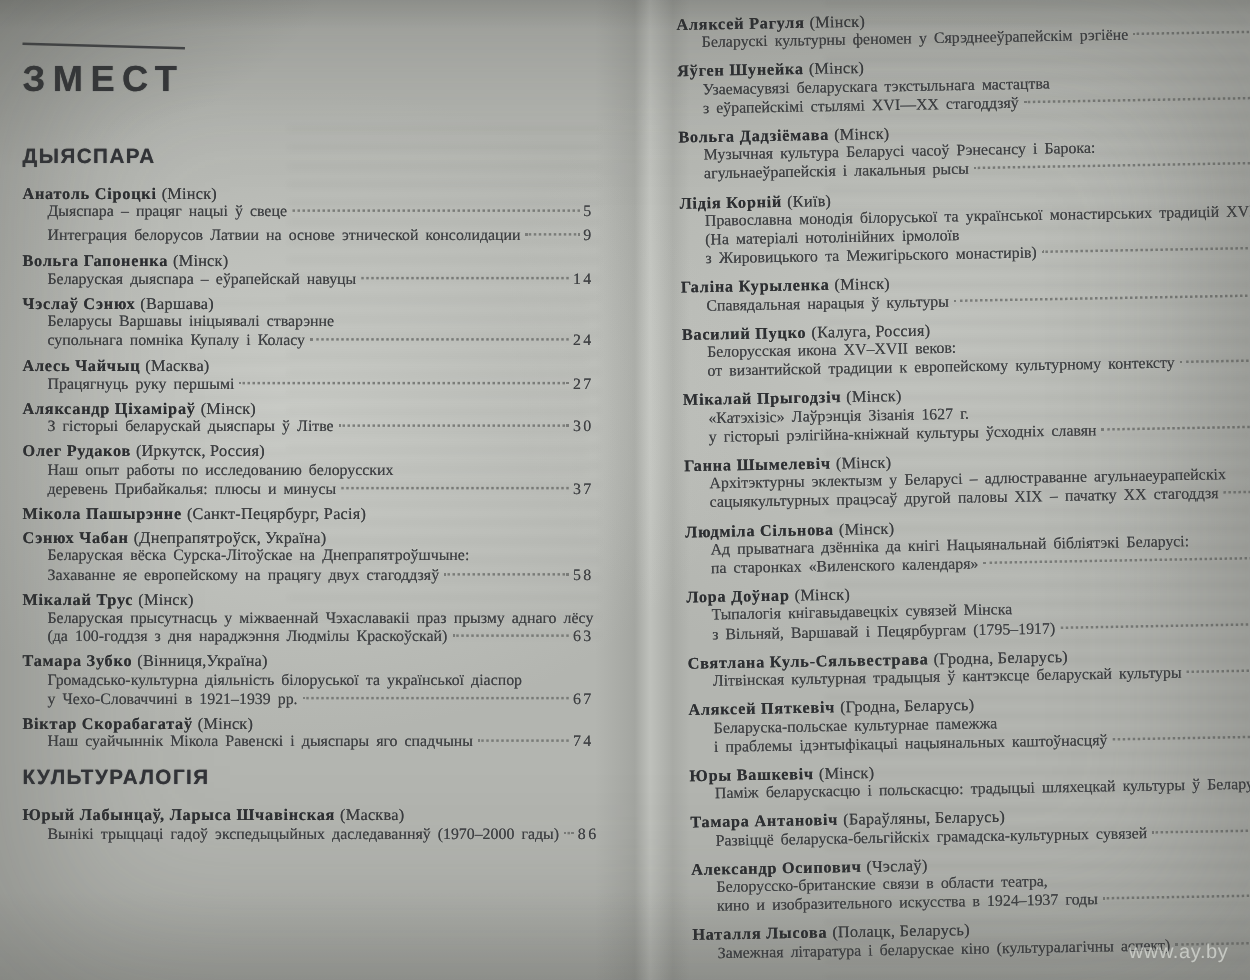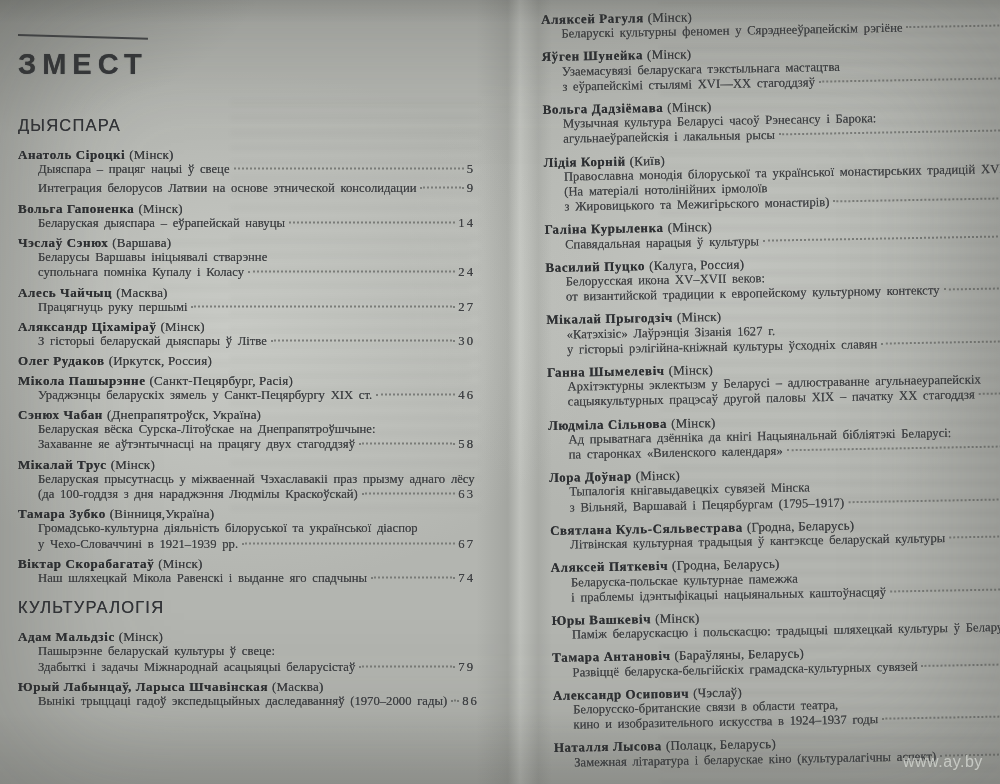--- a/index.html
+++ b/index.html
@@ -28,21 +28,21 @@
 
   .page{position:absolute;color:#3d3f42;}
   .page-left{left:18px;top:28px;width:457px;}
   .page-right{left:541px;top:12px;width:472px;transform:rotate(-1deg);transform-origin:0 0;}
 
   .title-rule{width:130px;height:2px;background:#46484b;margin:6px 0 11px 0;
     transform:rotate(1.6deg);transform-origin:0 50%;}
   .book-title{font-family:"Liberation Sans", sans-serif;font-weight:bold;
     font-size:29px;letter-spacing:6px;color:#35373a;line-height:34px;margin:0 0 35px 0;
     text-shadow:0 0 .7px rgba(53,55,58,.85);}
-  .section-heading{font-family:"Liberation Sans", sans-serif;font-weight:normal;
+  .section-heading{font-family:"Liberation Sans", sans-serif;font-weight:bold;
     font-size:16.5px;letter-spacing:1.2px;color:#323438;line-height:18px;
     margin:0 0 13px 0;text-shadow:0 0 .6px rgba(50,52,56,.85);}
   .section + .section .section-heading{margin-top:12px;}
 
   .entry{margin-bottom:4px;}
   .page-right .entry{margin-bottom:7px;}
   .author-line{font-weight:bold;font-size:13px;line-height:15.2px;
     letter-spacing:.6px;color:#2d2f32;text-shadow:0 0 .5px rgba(45,47,50,.8);white-space:nowrap;}
   .location{font-weight:normal;letter-spacing:.2px;margin-left:4px;color:#3a3c3f;}
   .title-lines{}
@@ -138,43 +138,46 @@
                 <span class="t">З гісторыі беларускай дыяспары ў Літве</span>
                 <span class="leader"></span>
                 <span class="pg">30</span>
               </div>
             </div>
   </div>
           <div class="entry">
     <div class="author-line">
       <span class="author">Олег Рудаков</span><span class="location">(Иркутск, Россия)</span>
     </div>
+    <div class="title-lines">
+              <div class="title-line">
+                <span class="t">Наш опыт работы по исследованию белорусских</span>
+              </div>
+              <div class="title-line">
+                <span class="t">деревень Прибайкалья: плюсы и минусы</span>
+                <span class="leader"></span>
+                <span class="pg">37</span>
+              </div>
+            </div>
   </div>
           <div class="entry">
     <div class="author-line">
       <span class="author">Мікола Пашырэнне</span><span class="location">(Санкт-Пецярбург, Расія)</span>
     </div>
-    <div class="title-lines">
-              <div class="title-line">
-                <span class="t">Ураджэнцы беларускіх зямель у Санкт-Пецярбургу XIX ст.</span>
-                <span class="leader"></span>
-                <span class="pg">46</span>
-              </div>
-            </div>
   </div>
           <div class="entry">
     <div class="author-line">
       <span class="author">Сэнюх Чабан</span><span class="location">(Днепрапятроўск, Україна)</span>
     </div>
     <div class="title-lines">
               <div class="title-line">
                 <span class="t">Беларуская вёска Сурска-Літоўскае на Днепрапятроўшчыне:</span>
               </div>
               <div class="title-line">
-                <span class="t">Захаванне яе аўтэнтычнасці на працягу двух стагоддзяў</span>
+                <span class="t">Захаванне яе европейскому на працягу двух стагоддзяў</span>
                 <span class="leader"></span>
                 <span class="pg">58</span>
               </div>
             </div>
   </div>
           <div class="entry">
     <div class="author-line">
       <span class="author">Мікалай Трус</span><span class="location">(Мінск)</span>
     </div>
     <div class="title-lines">
@@ -202,44 +205,29 @@
                 <span class="pg">67</span>
               </div>
             </div>
   </div>
           <div class="entry">
     <div class="author-line">
       <span class="author">Віктар Скорабагатаў</span><span class="location">(Мінск)</span>
     </div>
     <div class="title-lines">
               <div class="title-line">
-                <span class="t">Наш шляхецкай Мікола Равенскі і выданне яго спадчыны</span>
+                <span class="t">Наш суайчыннік Мікола Равенскі і дыяспары яго спадчыны</span>
                 <span class="leader"></span>
                 <span class="pg">74</span>
               </div>
             </div>
   </div>
         </div>
         <div class="section">
           <div class="section-heading">КУЛЬТУРАЛОГІЯ</div>
-          <div class="entry">
-    <div class="author-line">
-      <span class="author">Адам Мальдзіс</span><span class="location">(Мінск)</span>
-    </div>
-    <div class="title-lines">
-              <div class="title-line">
-                <span class="t">Пашырэнне беларускай культуры ў свеце:</span>
-              </div>
-              <div class="title-line">
-                <span class="t">Здабыткі і задачы Міжнароднай асацыяцыі беларусістаў</span>
-                <span class="leader"></span>
-                <span class="pg">79</span>
-              </div>
-            </div>
-  </div>
           <div class="entry">
     <div class="author-line">
       <span class="author">Юрый Лабынцаў, Ларыса Шчавінская</span><span class="location">(Масква)</span>
     </div>
     <div class="title-lines">
               <div class="title-line">
                 <span class="t">Вынікі трыццаці гадоў экспедыцыйных даследаванняў (1970–2000 гады)</span>
                 <span class="leader"></span>
                 <span class="pg">86</span>
               </div>

